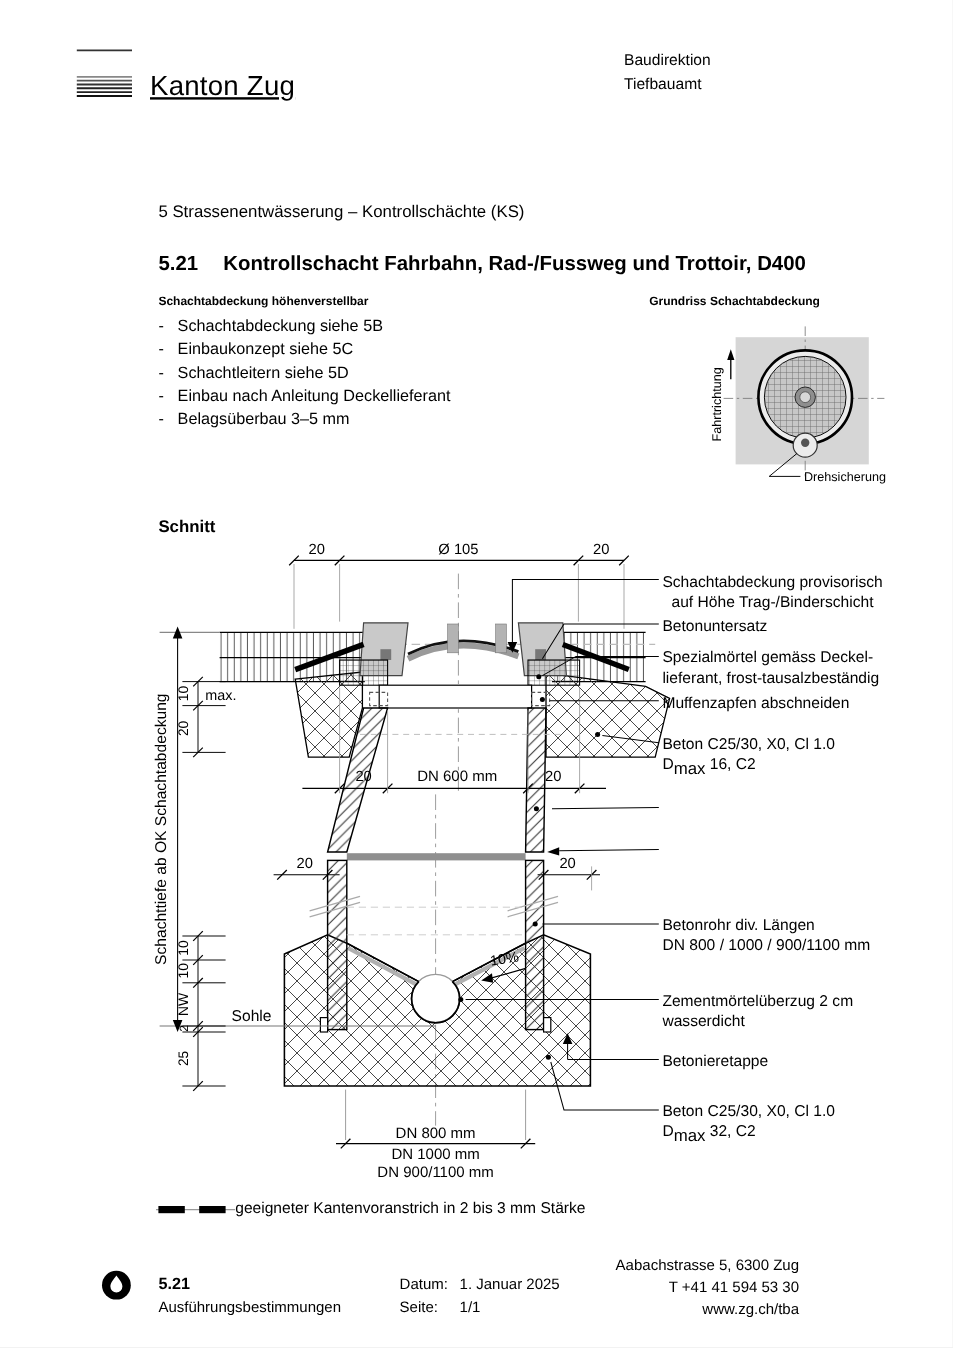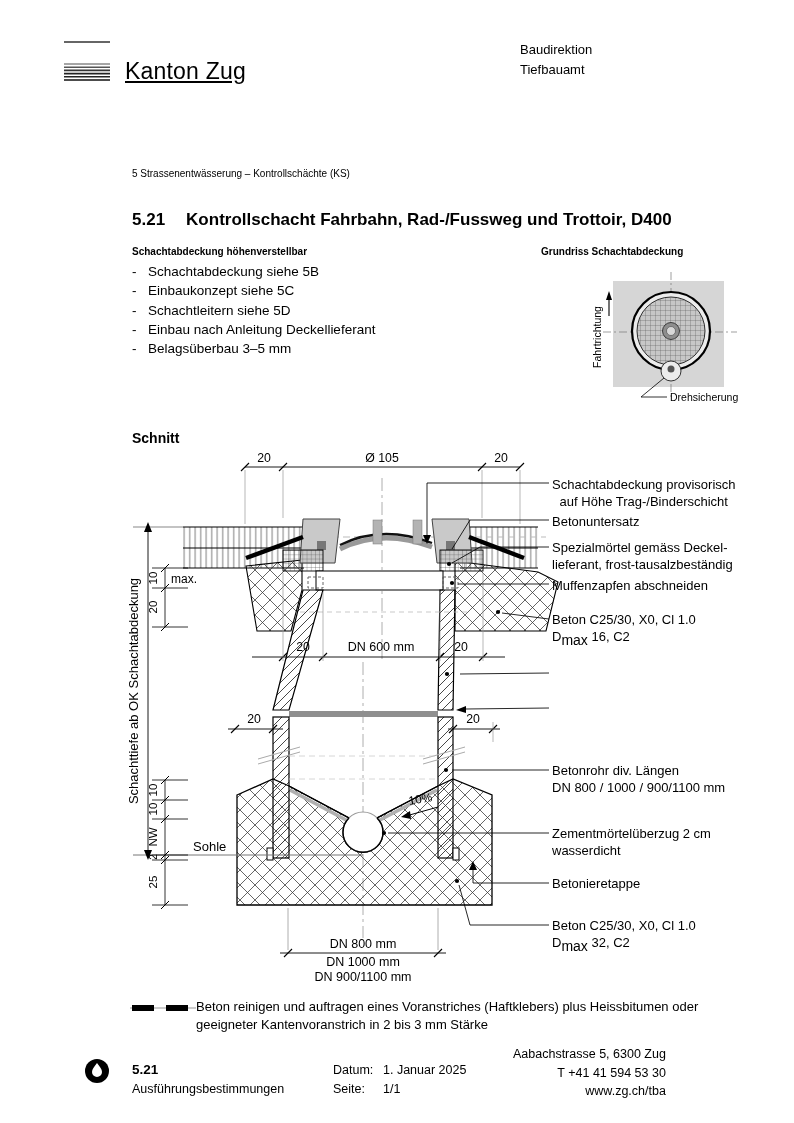--- a/index.html
+++ b/index.html
@@ -4,21 +4,21 @@
 <style>
   html,body{margin:0;padding:0;background:#e8e8e8;}
   .page{position:relative;width:794px;height:1123px;background:#fff;margin:0 auto;
         font-family:"Liberation Sans",sans-serif;color:#000;overflow:hidden;}
   .abs{position:absolute;}
   .b{font-weight:bold;}
   svg{display:block;}
   svg text{font-family:"Liberation Sans",sans-serif;fill:#000;}
   .brand{font-size:23px;letter-spacing:.2px;}
   .org{font-size:13px;line-height:19.5px;}
-  .seclabel{font-size:10px;}
+  .seclabel{font-size:14px;}
   .titlerow{font-size:17px;display:flex;gap:21px;}
   .subhead{font-size:10px;font-weight:bold;}
   .specitem{font-size:13.5px;line-height:19.3px;display:flex;}
   .specitem .dash{width:16px;flex:0 0 16px;}
   .ann{font-size:13px;line-height:17.2px;white-space:nowrap;}
   .ann sub{font-size:14px;}
   .legendtext{font-size:13px;line-height:17.5px;white-space:nowrap;}
   .ft{font-size:12.5px;}
 </style>
 </head>
@@ -389,21 +389,20 @@
     <div>Beton C25/30, X0, Cl 1.0</div>
     <div><span>D</span><sub>max</sub><span> 32, C2</span></div>
   </div>
 
   <svg class="abs" style="left:130px;top:1002px;" width="66" height="12" viewBox="0 0 66 12">
     <line x1="0" y1="6" x2="66" y2="6" stroke="#999" stroke-width="1"></line>
     <rect x="2" y="3" width="22" height="6" fill="#000"></rect>
     <rect x="36" y="3" width="22" height="6" fill="#000"></rect>
   </svg>
   <div class="abs legendtext" style="left:196px;top:998px;">
-    <div>Beton reinigen und auftragen eines Voranstriches (Haftklebers) plus Heissbitumen oder</div>
     <div>geeigneter Kantenvoranstrich in 2 bis 3 mm Stärke</div>
   </div>
 
   <svg class="abs" style="left:84px;top:1058px;" width="26" height="26" viewBox="0 0 26 26">
     <circle cx="13" cy="13" r="12" fill="#000"></circle>
     <path d="M13,5 C10,9 8,11.5 8,14 a5,5 0 0 0 10,0 C18,11.5 16,9 13,5 Z" fill="#fff"></path>
   </svg>
   <div class="abs ft b" style="left:132px;top:1062px;font-size:13.5px;">5.21</div>
   <div class="abs ft" style="left:132px;top:1082px;">Ausführungsbestimmungen</div>
   <div class="abs ft" style="left:333px;top:1063px;">Datum:</div>

